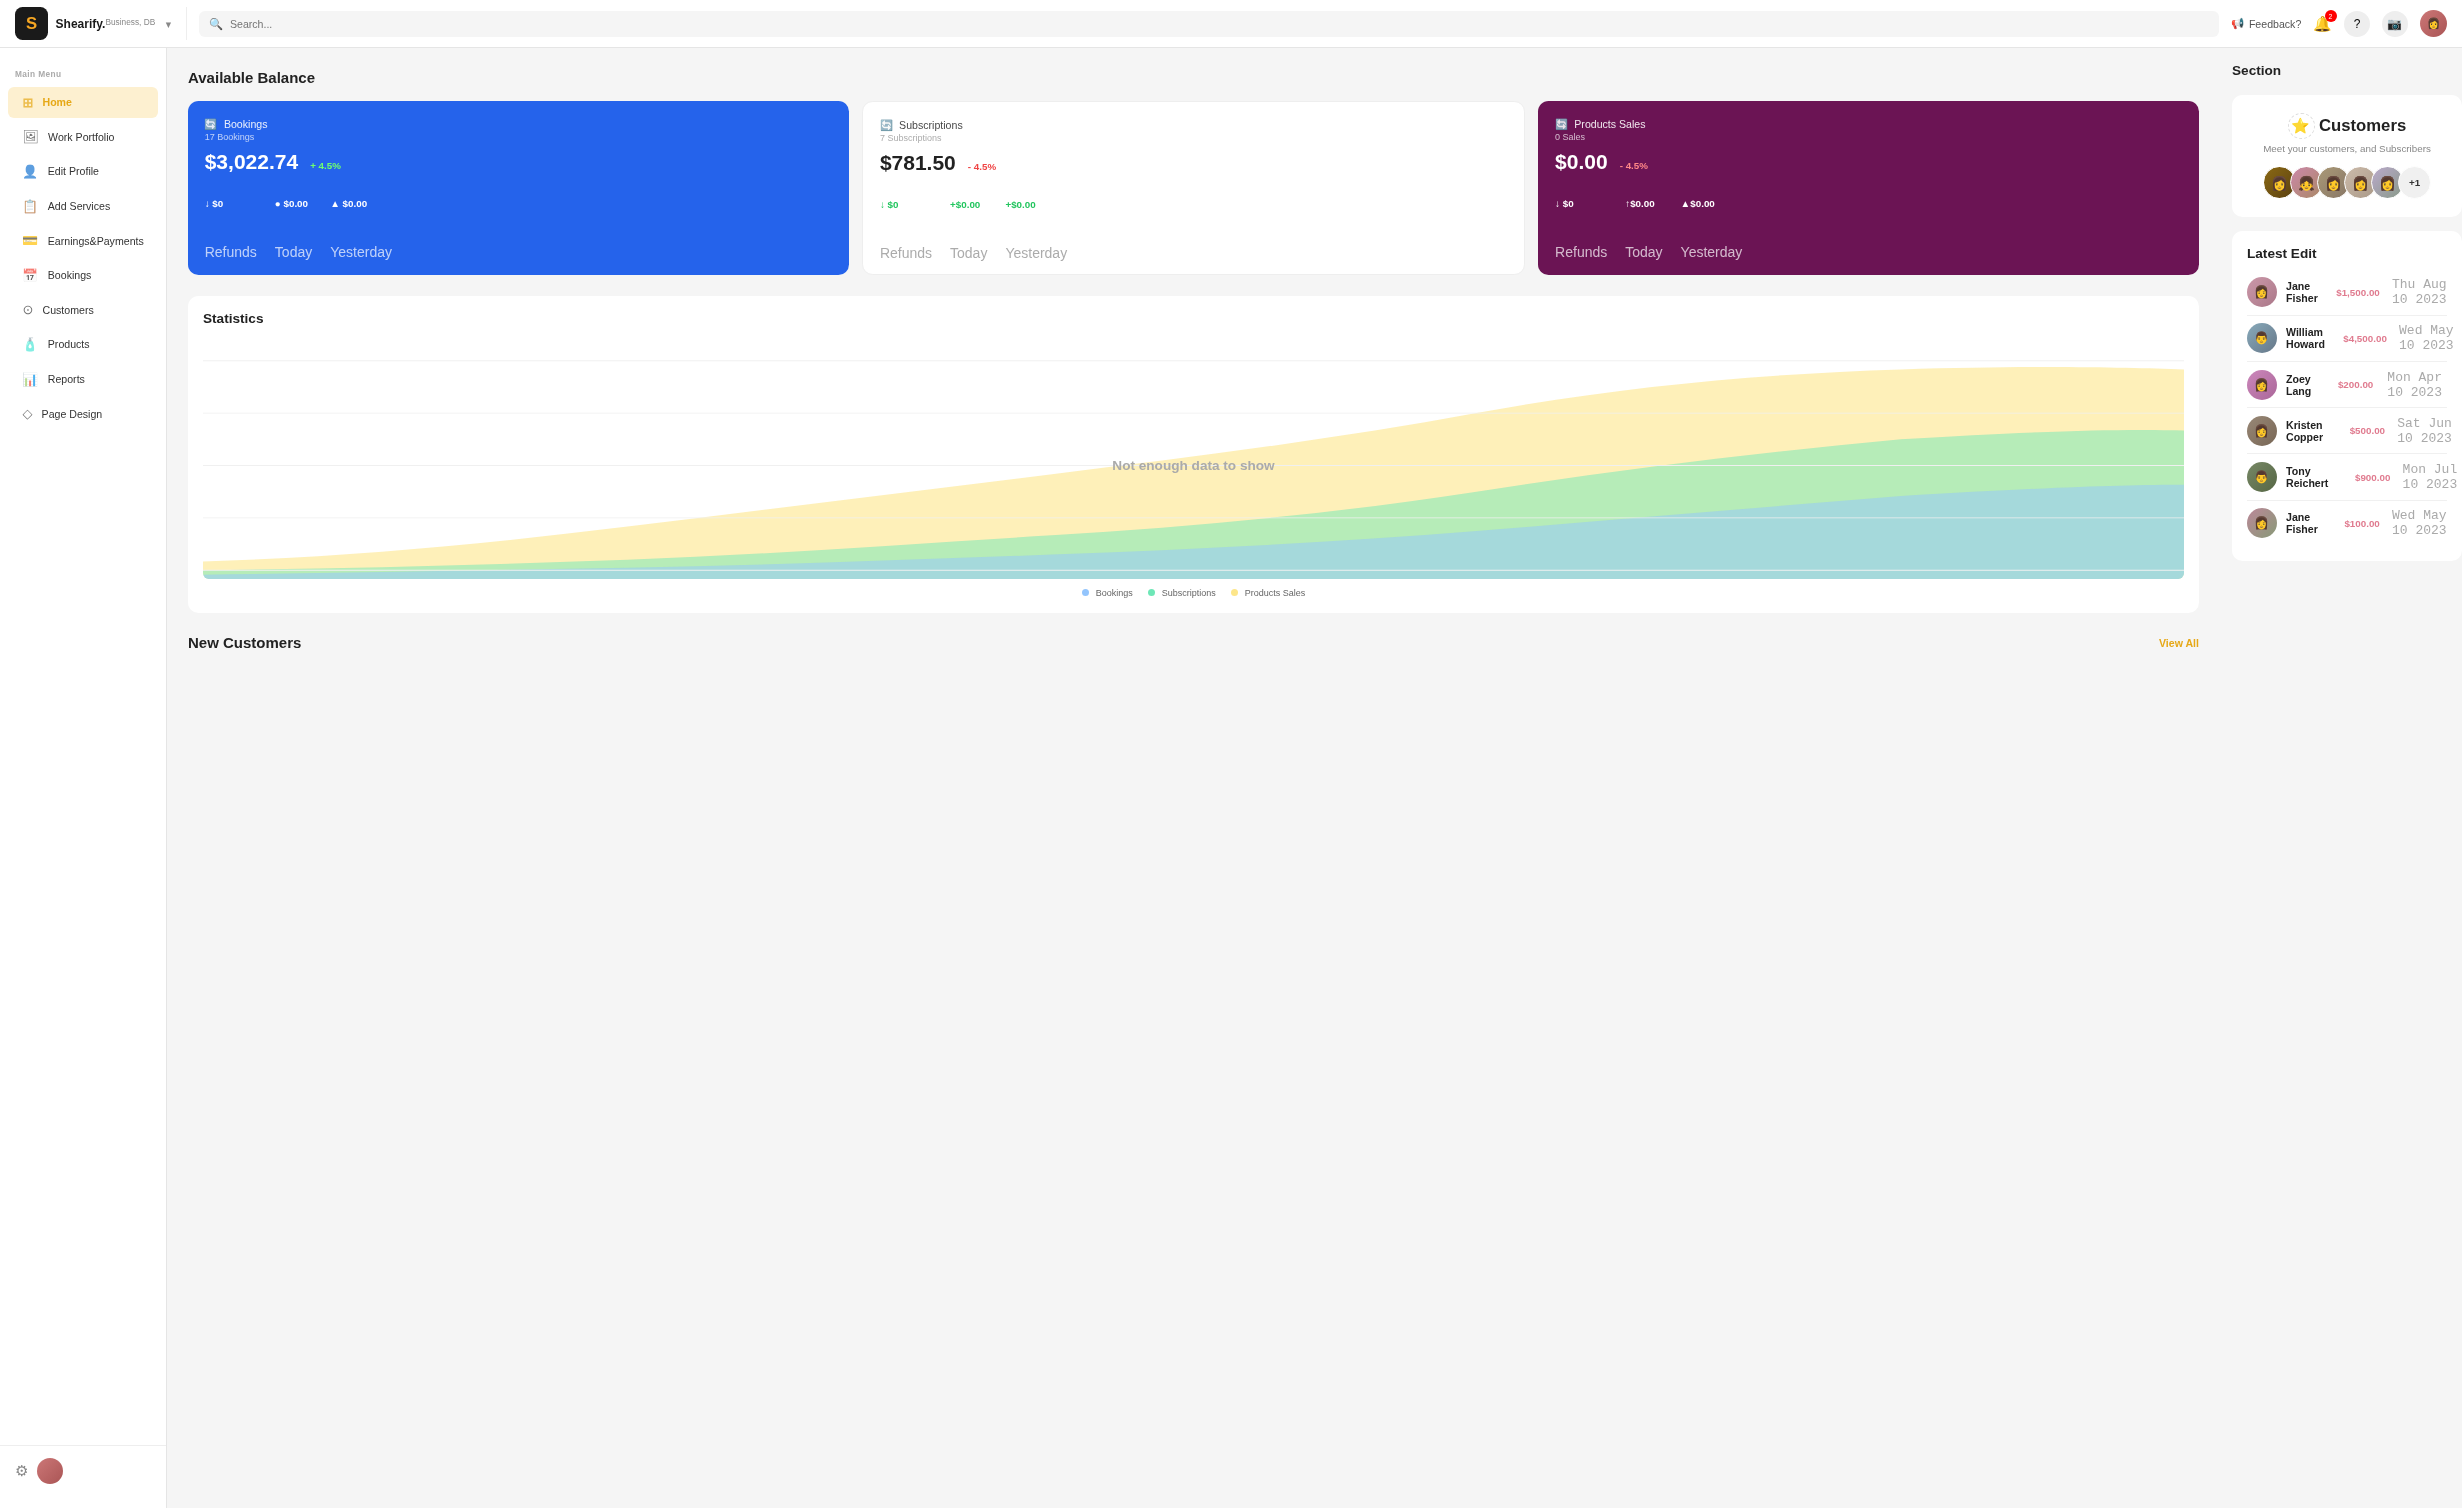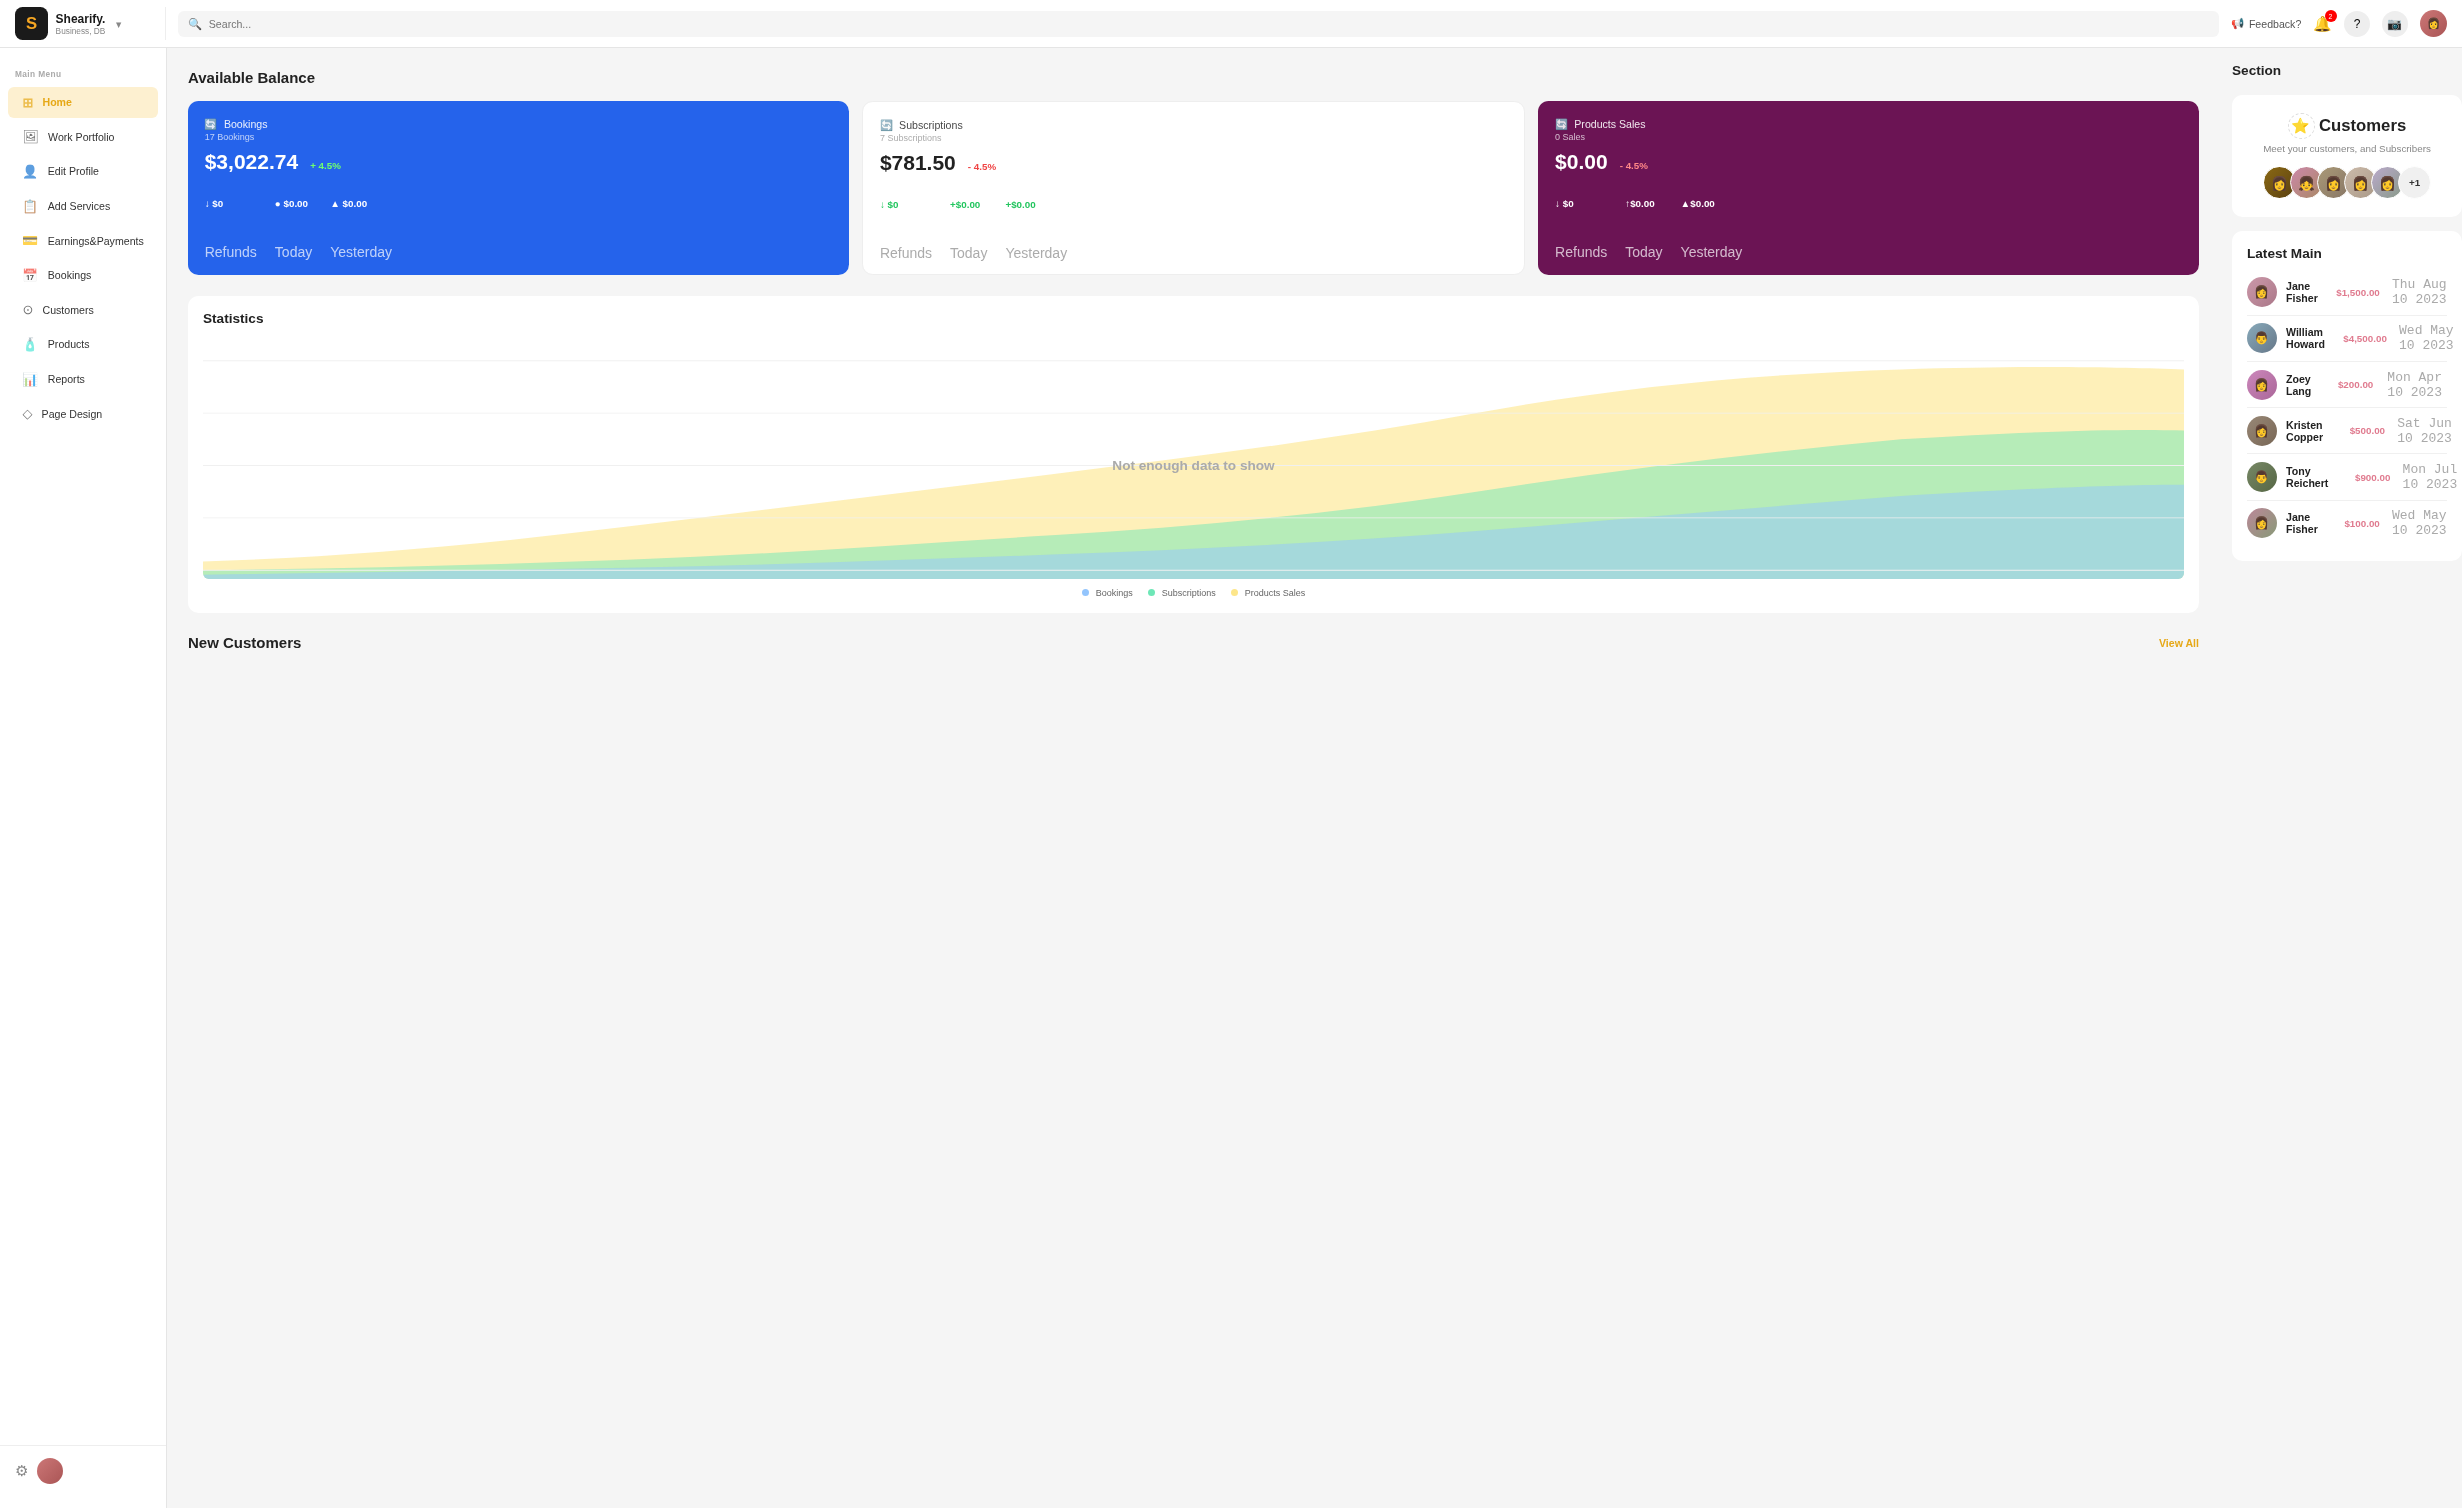--- a/index.html
+++ b/index.html
@@ -2,21 +2,21 @@
 <html style="font-size:12px"><head>
   <meta charset="utf-8">
   <style>
     * { box-sizing: border-box; margin: 0; padding: 0; }
     body { font-family: -apple-system, BlinkMacSystemFont, 'Segoe UI', sans-serif; background: #f5f5f5; display: flex; flex-direction: column; height: 100vh; overflow: hidden; }
 
     
     .topbar { display: flex; align-items: center; background: #fff; border-bottom: 0.8px solid #e5e5e5; padding: 0 15px; height: 48px; gap: 12px; }
     .logo-area { display: flex; align-items: center; gap: 7.6px; min-width: 151px; border-right: 0.8px solid #eee; padding-right: 15px; }
     .logo-box { width: 33px; height: 33px; background: #1a1a1a; border-radius: 7.6px; display: flex; align-items: center; justify-content: center; color: #f5a623; font-weight: 900; font-size: 16.7px; }
-    .logo-text { display: flex; flex-direction: column; }
+    .logo-text { display: flex; flex-direction: row; }
     .logo-title { font-weight: 700; font-size: 12px; color: #1a1a1a; }
     .logo-sub { font-size: 8.3px; color: #888; }
     .logo-dropdown { color: #888; font-size: 10.6px; cursor: pointer; margin-left: 3px; }
     .search-bar { flex: 1; display: flex; align-items: center; background: #f5f5f5; border-radius: 6px; padding: 6px 10.6px; gap: 6px; }
     .search-bar input { border: none; background: transparent; outline: none; font-size: 10.6px; color: #555; width: 100%; }
     .topbar-actions { display: flex; align-items: center; gap: 12px; }
     .feedback-btn { display: flex; align-items: center; gap: 4.5px; font-size: 10.6px; color: #555; cursor: pointer; }
     .notif-btn { position: relative; cursor: pointer; }
     .notif-badge { position: absolute; top: -4.5px; right: -4.5px; background: red; color: #fff; border-radius: 50%; font-size: 6.8px; width: 12px; height: 12px; display: flex; align-items: center; justify-content: center; }
     .icon-circle { width: 26px; height: 26px; border-radius: 50%; background: #eee; display: flex; align-items: center; justify-content: center; cursor: pointer; font-size: 12px; }
@@ -335,21 +335,21 @@
         <div class="avatar-item" style="background:linear-gradient(135deg,#a97,#876);">👩</div>
         <div class="avatar-item" style="background:linear-gradient(135deg,#cba,#a98);">👩</div>
         <div class="avatar-item" style="background:linear-gradient(135deg,#bac,#898);">👩</div>
         <div class="avatar-plus">
           <span>+1</span>
         </div>
       </div>
     </div>
 
     <div class="panel-card latest-sales">
-      <div class="panel-section-title">Latest Main</div>
+      <div class="panel-section-title">Latest Edit</div>
 
       <div class="sales-item">
         <div class="sales-avatar" style="background:linear-gradient(135deg,#c9a,#a78);">👩</div>
         <span class="sales-name">Jane Fisher</span>
         <span class="sales-amount">$1,500.00</span>
         <span class="sales-date">Thu Aug 10 2023</span>
       </div>
       <div class="sales-item">
         <div class="sales-avatar" style="background:linear-gradient(135deg,#8ab,#678);">👨</div>
         <span class="sales-name">William Howard</span>

